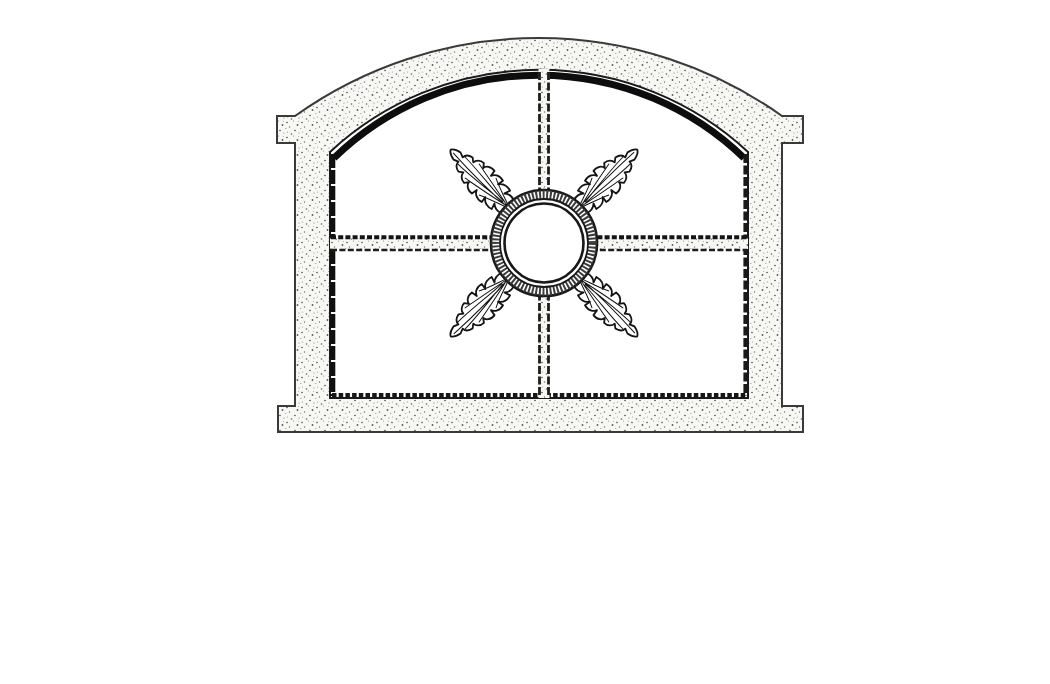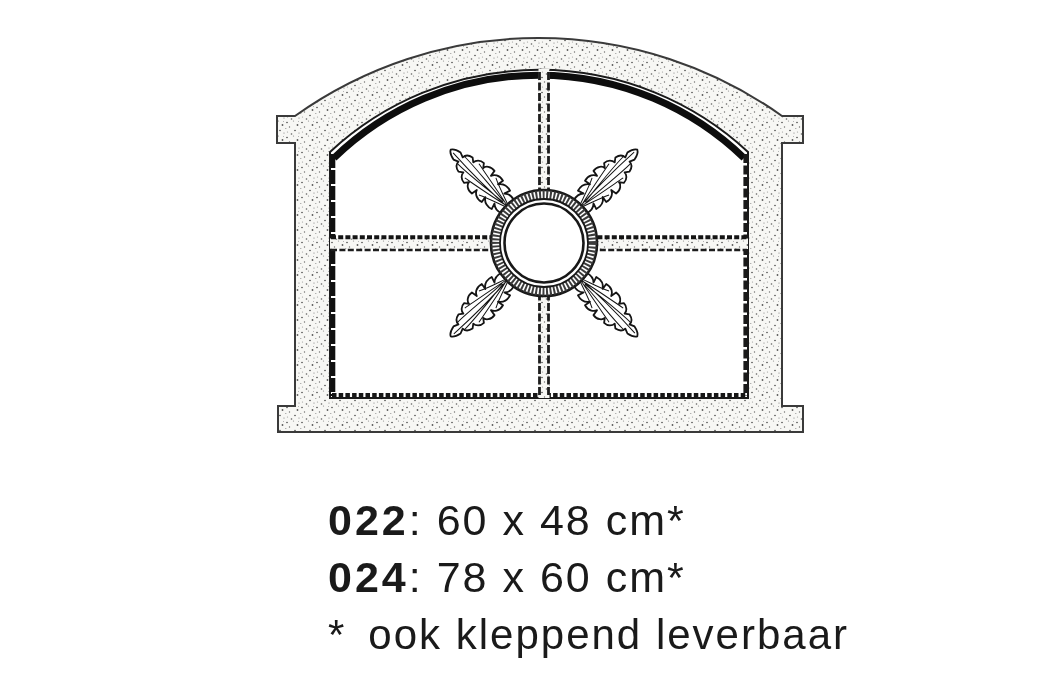--- a/index.html
+++ b/index.html
@@ -91,25 +91,14 @@
     <use href="#oakleaf" transform="translate(544,243) rotate(135) translate(44,0)"></use>
 
     <g>
       <circle cx="544" cy="243" r="53" fill="#ffffff" stroke="#1a1a1a" stroke-width="2.6"></circle>
       <circle cx="544" cy="243" r="48.5" fill="none" stroke="#3c3c3c" stroke-width="8.5" stroke-dasharray="2 1.6"></circle>
       <circle cx="544" cy="243" r="44" fill="#ffffff" stroke="#181818" stroke-width="1.8"></circle>
       <circle cx="544" cy="243" r="39.5" fill="#ffffff" stroke="#181818" stroke-width="2.6"></circle>
     </g>
   </svg>
 
-  <div class="specs">
-    <div class="spec-line">
-      <span class="code">022</span><span>: </span><span>60 x 48 cm</span><span>*</span>
-    </div>
-    <div class="spec-line">
-      <span class="code">024</span><span>: </span><span>78 x 60 cm</span><span>*</span>
-    </div>
-    <div class="footnote-line">
-      <span class="foot-mark">*</span><span>ook kleppend leverbaar</span>
-    </div>
-  </div>
 
 </div>
 
 </body></html>

